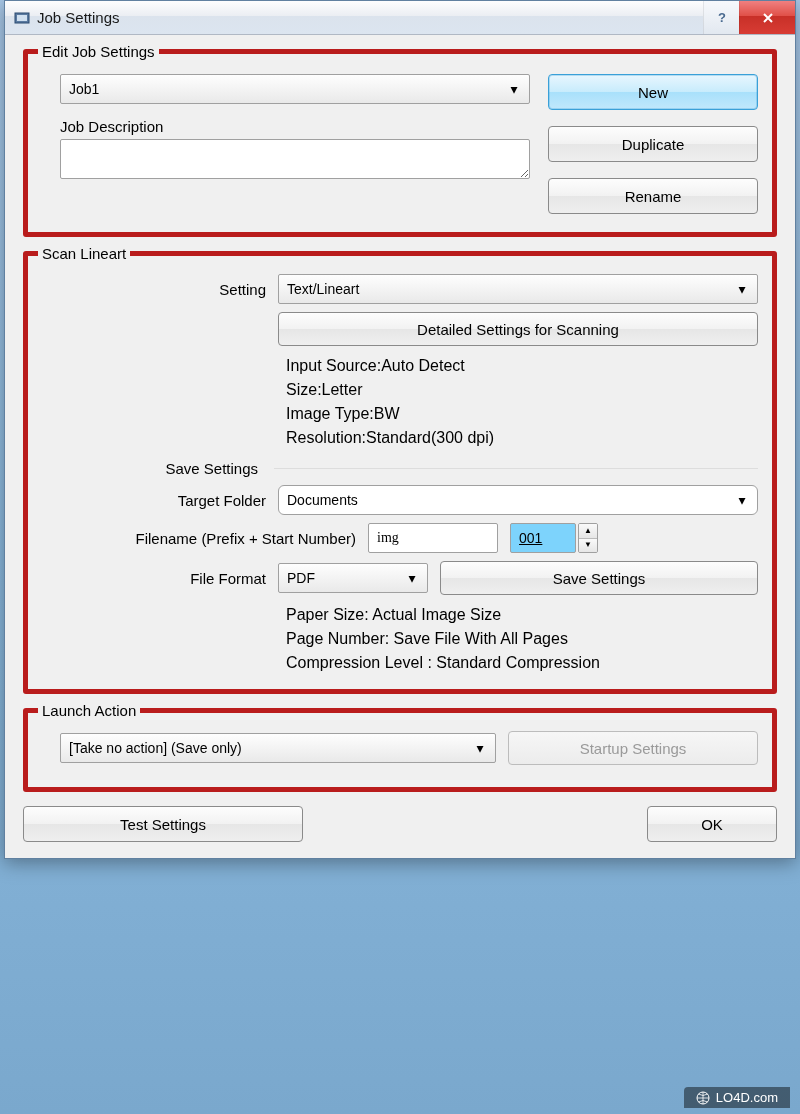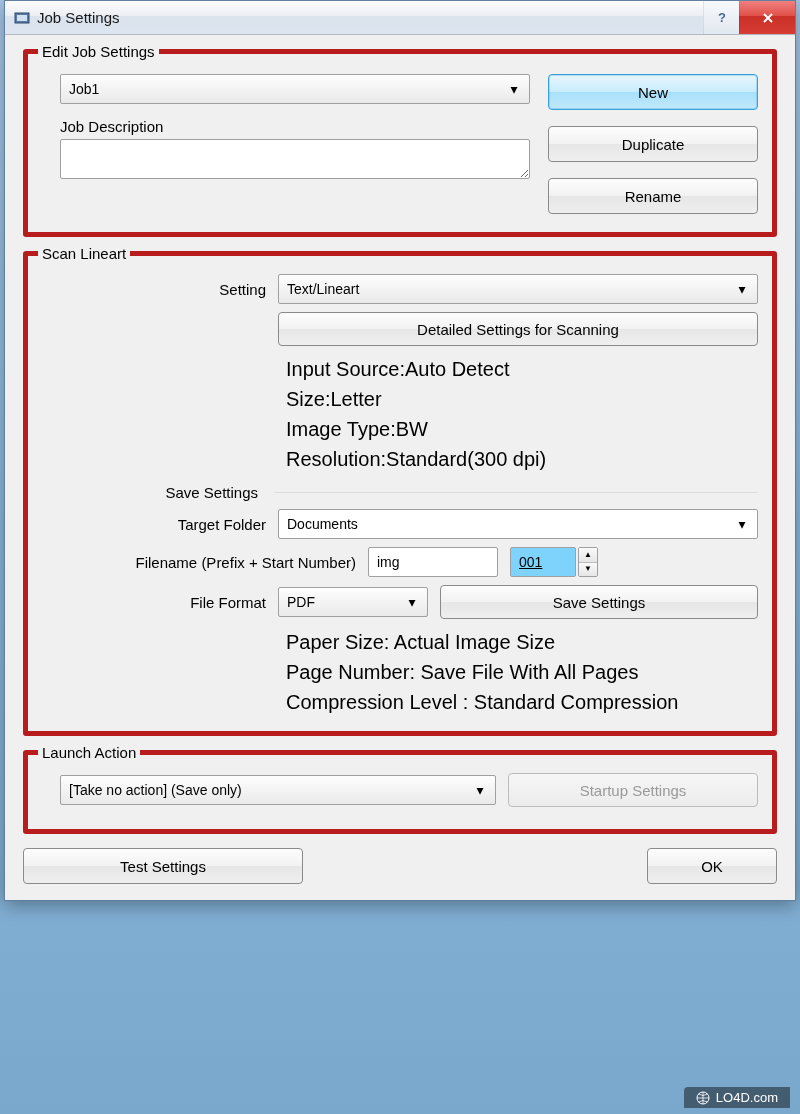--- a/index.html
+++ b/index.html
@@ -124,21 +124,21 @@
     border: 1px solid #3aa0d8;
     background: linear-gradient(to bottom, #e8f6fe 0%, #c8ecfc 49%, #a8e0fb 50%, #c0e8fc 100%);
     box-shadow: 0 0 0 1px rgba(58,160,216,0.3) inset;
   }
   .btn.disabled { color:#9a9a9a; border-color:#bcbcbc; background: linear-gradient(to bottom,#f6f6f6,#ececec); }
 
   .scan-inner { padding-left: 16px; }
   .form-row { display:flex; align-items:center; margin: 8px 0; gap: 12px; }
   .form-label { width: 190px; text-align: right; }
   .form-label.wide { width: 280px; }
-  .info-block { margin-left: 210px; line-height: 1.5; font-size:20px; }
+  .info-block { margin-left: 210px; line-height: 1.5; font-size:16px; }
   .sub-legend-row { display:flex; align-items:center; margin: 10px 0 4px 0; }
   .sub-legend-row .line { flex:1; border-top:1px solid #ddd; margin-left:8px; }
 
   .spinner {
     display:flex; align-items:stretch;
   }
   .spinner .num-input { width: 66px; background:#7dd3fc;text-decoration:underline; }
   .spins { display:flex; flex-direction:column; border:1px solid #a0a0a0; margin-left:2px; width:20px; border-radius:2px; overflow:hidden;}
   .spins .sp { flex:1; display:flex;align-items:center;justify-content:center; background:linear-gradient(to bottom,#fafafa,#e6e6e6); font-size:8px; line-height:1;}
   .spins .sp + .sp { border-top:1px solid #bbb; }
@@ -232,29 +232,29 @@
           <div>Resolution:Standard(300 dpi)</div>
         </div>
 
         <div class="sub-legend-row">
           <div style="width:190px; text-align:right; padding-right:8px;">Save Settings</div>
           <div class="line"></div>
         </div>
 
         <div class="form-row">
           <div class="form-label">Target Folder</div>
-          <div class="combo white" style="flex:1;">
+          <div class="combo white" style="flex:1;border-radius:6px;">
             <span>Documents</span>
             <span class="chev">▾</span>
           </div>
         </div>
 
         <div class="form-row">
           <div class="form-label wide">Filename (Prefix + Start Number)</div>
-          <input class="text-input" style="width: 130px;" value="img">
+          <input class="text-input" style="width: 130px; font-family: Liberation Serif, serif;" value="img">
           <div class="spinner">
             <input class="num-input" value="001" style="">
             <div class="spins">
               <div class="sp">▲</div>
               <div class="sp">▼</div>
             </div>
           </div>
         </div>
 
         <div class="form-row">

